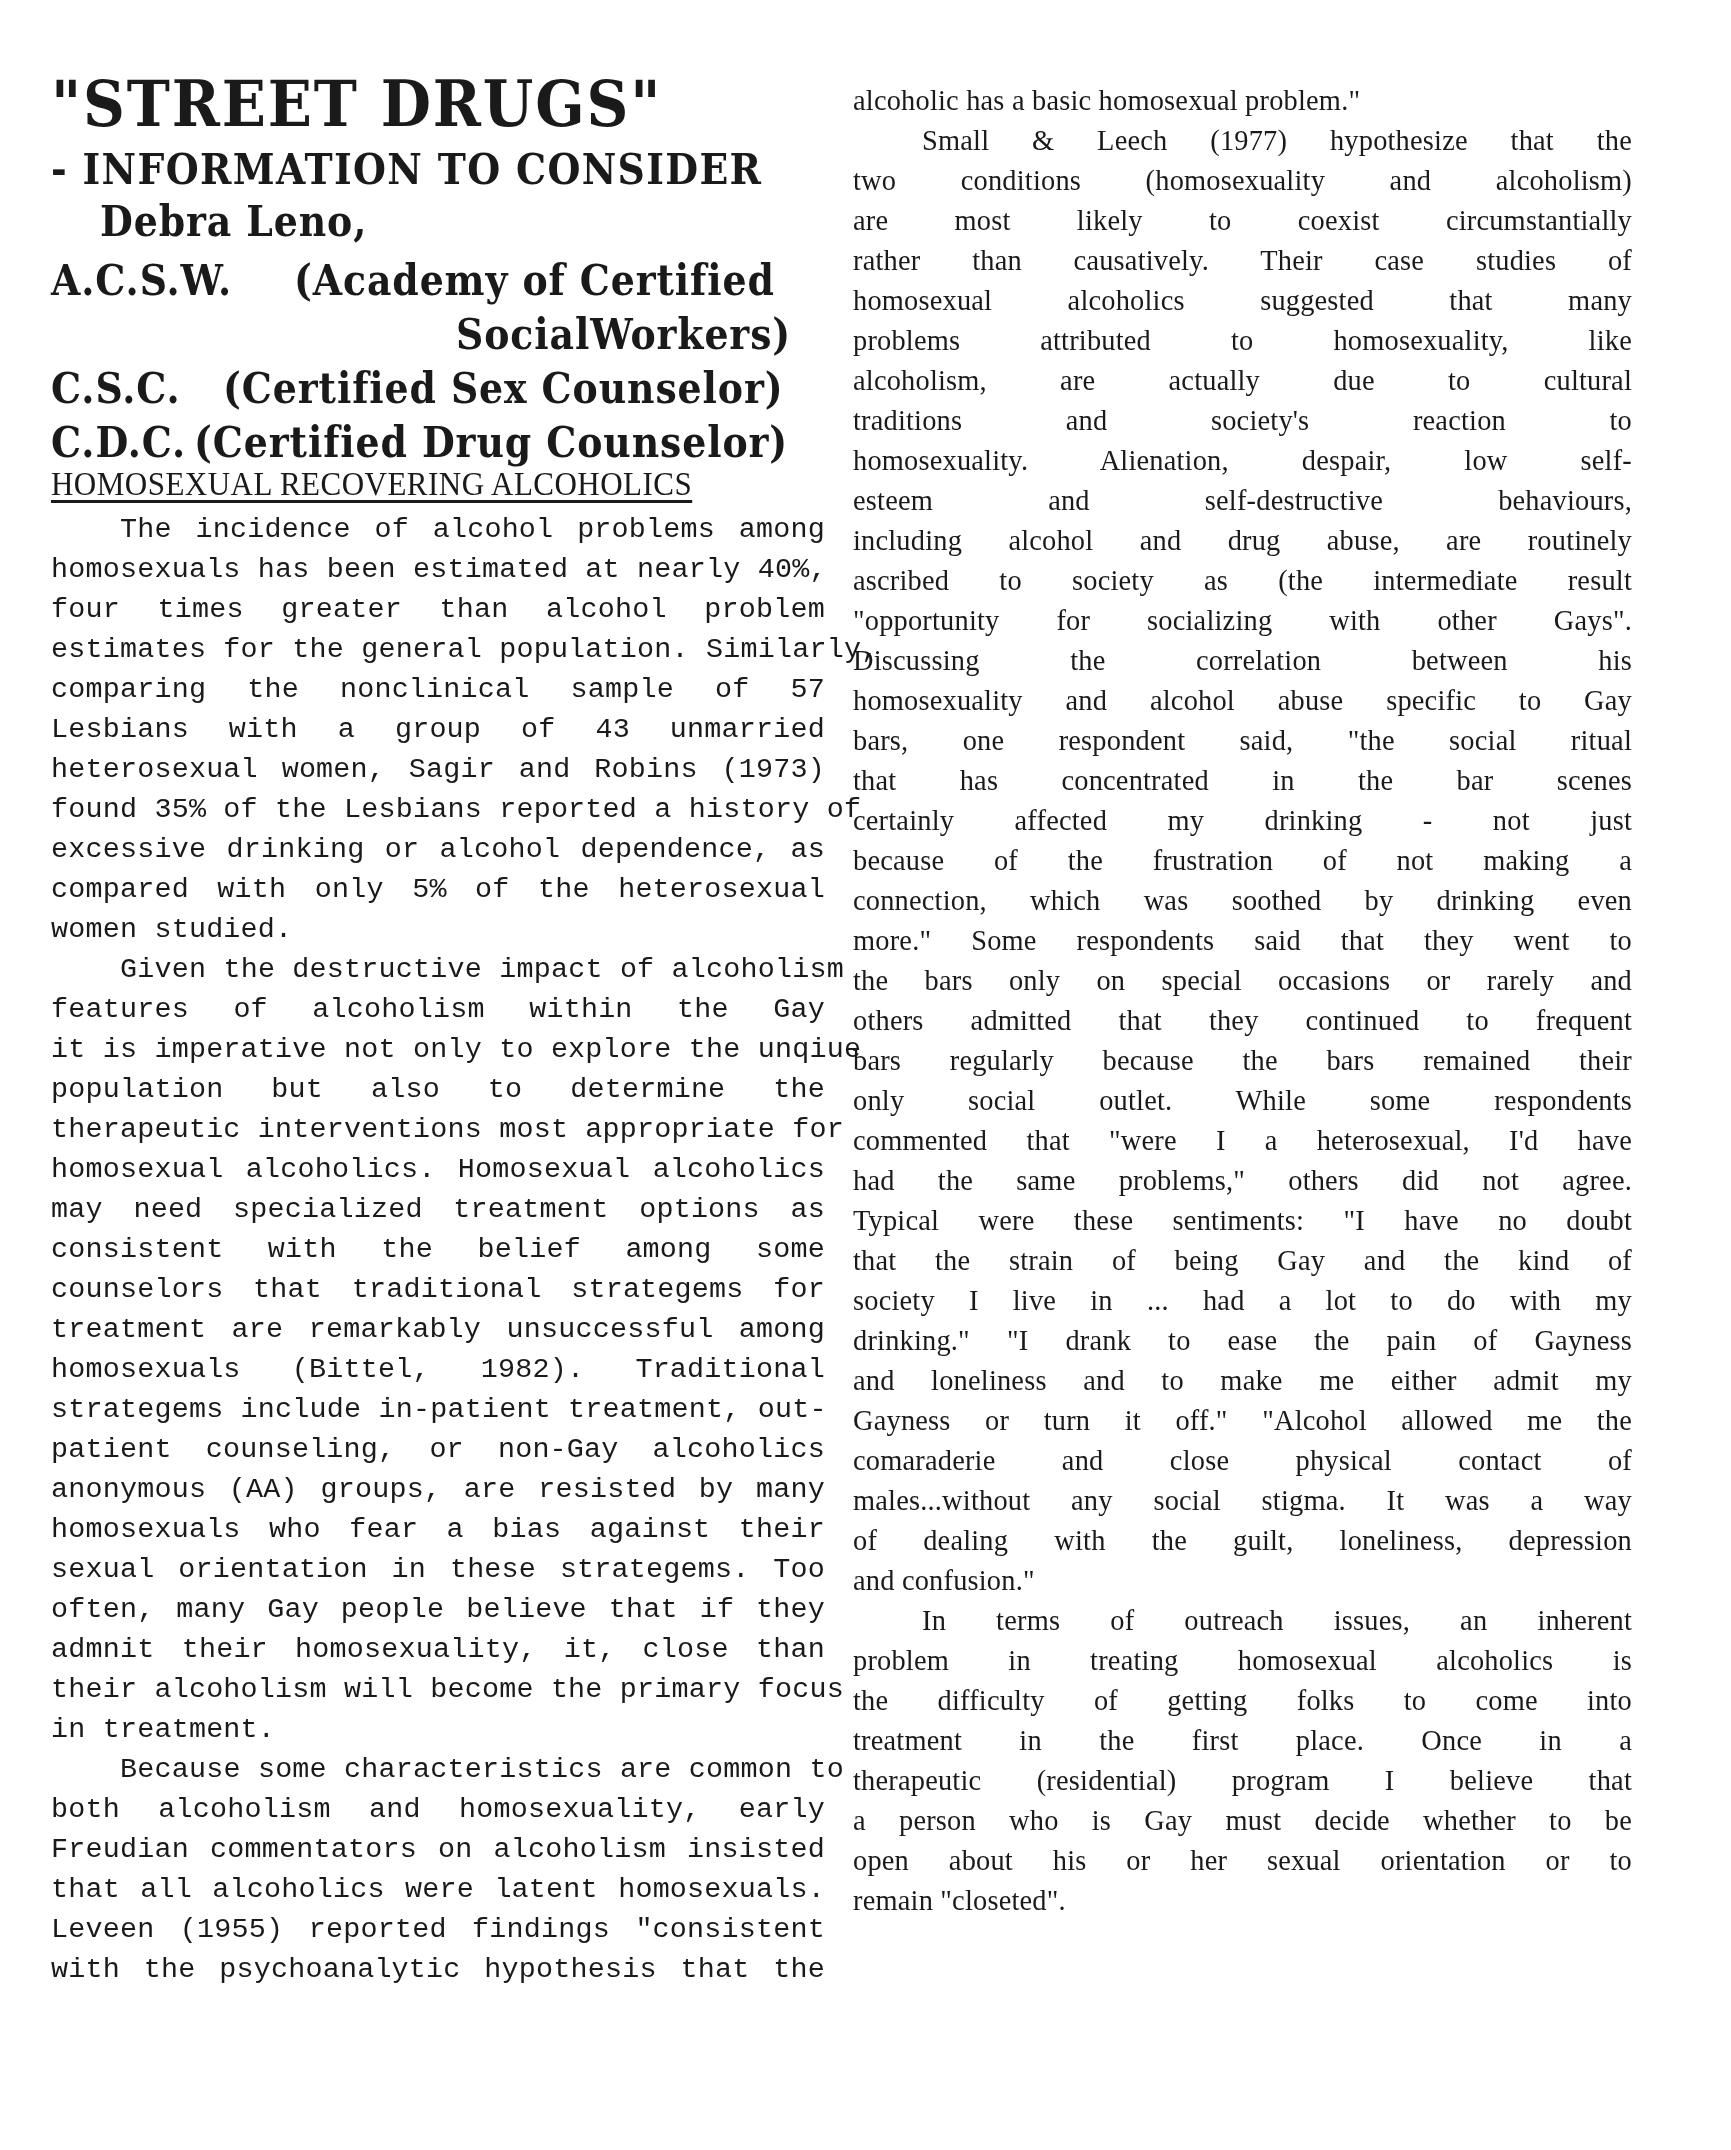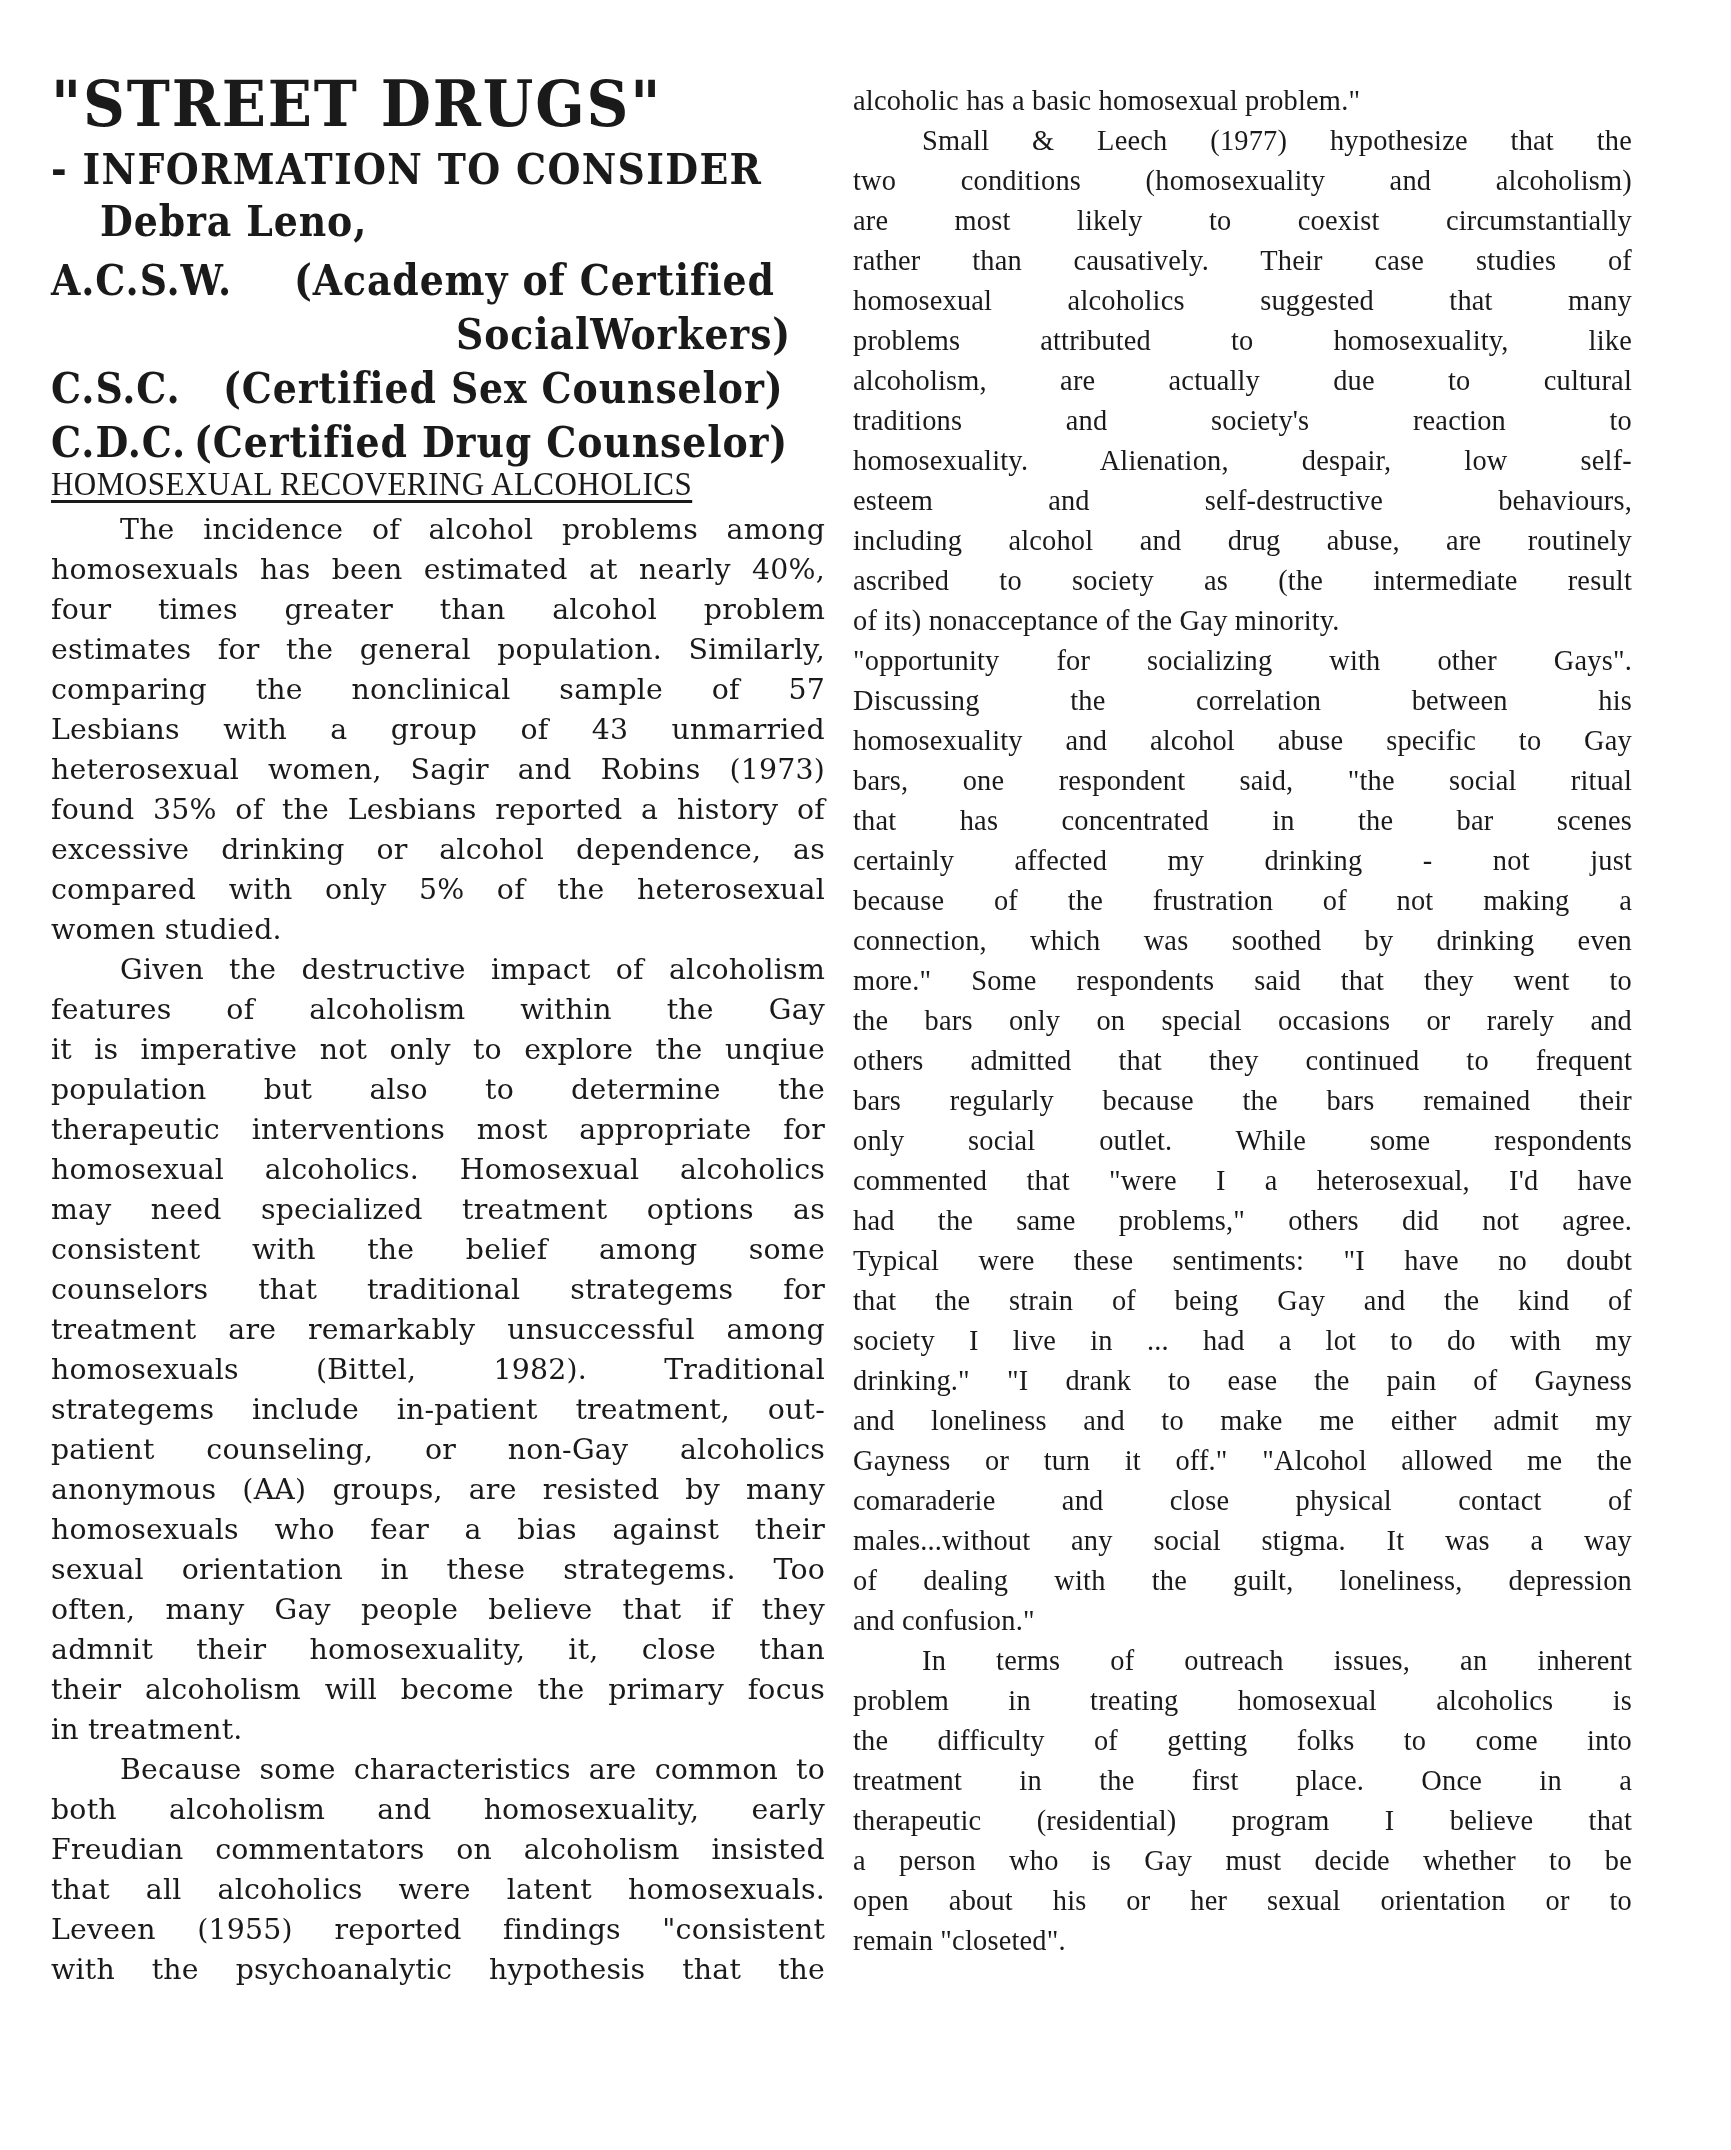--- a/index.html
+++ b/index.html
@@ -4,21 +4,21 @@
 <style>
   html, body { margin:0; padding:0; background:#ffffff; }
   body { width:1732px; height:2151px; position:relative; overflow:hidden; color:#1a1a1a; }
   .page { position:absolute; left:0; top:0; width:1732px; height:2151px; background:#fff; }
   .title { position:absolute; left:51px; top:73px; font-family:"DejaVu Serif", serif; font-weight:bold; font-size:63px; letter-spacing:2px; line-height:1; white-space:nowrap; transform:scaleX(0.92); transform-origin:left top; }
   .subtitle { position:absolute; left:51px; top:149px; font-family:"DejaVu Serif", serif; font-weight:bold; font-size:42px; letter-spacing:1.5px; white-space:nowrap; line-height:1; transform:scaleX(0.9); transform-origin:left top; }
   .hline { position:absolute; font-family:"DejaVu Serif", serif; font-weight:bold; font-size:42px; white-space:nowrap; line-height:1; letter-spacing:1px; }
   .hline.sc { transform:scaleX(0.9); transform-origin:left top; }
   .sectionhead { position:absolute; left:51px; top:468px; font-family:"Liberation Serif", serif; font-size:33px; white-space:nowrap; text-decoration:underline; text-underline-offset:4.9px; text-decoration-thickness:2.5px; line-height:1; letter-spacing:0.5px; transform:scaleX(0.94); transform-origin:left top; }
   .col { position:absolute; font-family:"DejaVu Serif", serif; font-size:28.4px; line-height:40px; }
-  .col-left { left:51px; top:510px; width:774px; }
+  .col-left { left:51px; top:510px; width:774px;font-family:Liberation Mono, monospace; }
   .col-right { left:853px; top:81px; width:779px;font-family:Liberation Serif, serif; }
   .ln { display:block; height:40px; text-align:justify; text-align-last:justify; white-space:nowrap; overflow:visible; letter-spacing:0.2px; }
   .ln.last { text-align-last:left; }
   .ln.indent { padding-left:69px; }
 </style>
 </head>
 <body>
 
 <div class="page">
 
@@ -85,21 +85,20 @@
     <span class="ln">are most likely to coexist circumstantially</span>
     <span class="ln">rather than causatively. Their case studies of</span>
     <span class="ln">homosexual alcoholics suggested that many</span>
     <span class="ln">problems attributed to homosexuality, like</span>
     <span class="ln">alcoholism, are actually due to cultural</span>
     <span class="ln">traditions and society's reaction to</span>
     <span class="ln">homosexuality. Alienation, despair, low self-</span>
     <span class="ln">esteem and self-destructive behaviours,</span>
     <span class="ln">including alcohol and drug abuse, are routinely</span>
     <span class="ln">ascribed to society as (the intermediate result</span>
-    <span class="ln last">of its) nonacceptance of the Gay minority.</span>
     <span class="ln">"opportunity for socializing with other Gays".</span>
     <span class="ln">Discussing the correlation between his</span>
     <span class="ln">homosexuality and alcohol abuse specific to Gay</span>
     <span class="ln">bars, one respondent said, "the social ritual</span>
     <span class="ln">that has concentrated in the bar scenes</span>
     <span class="ln">certainly affected my drinking - not just</span>
     <span class="ln">because of the frustration of not making a</span>
     <span class="ln">connection, which was soothed by drinking even</span>
     <span class="ln">more." Some respondents said that they went to</span>
     <span class="ln">the bars only on special occasions or rarely and</span>

